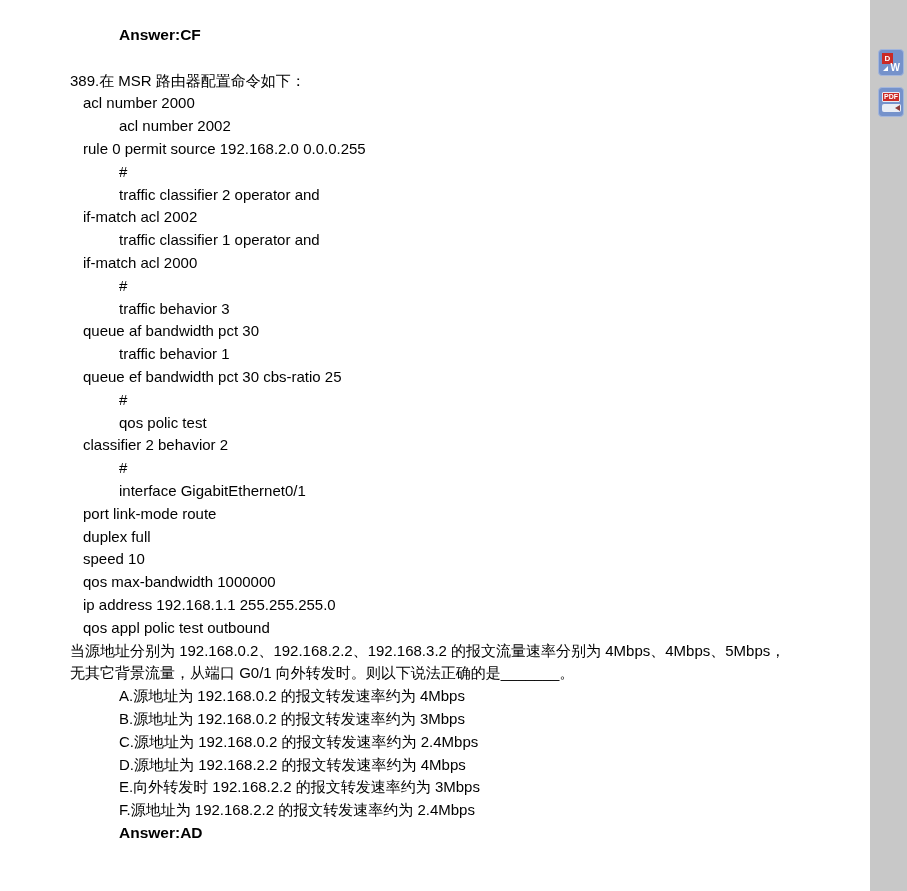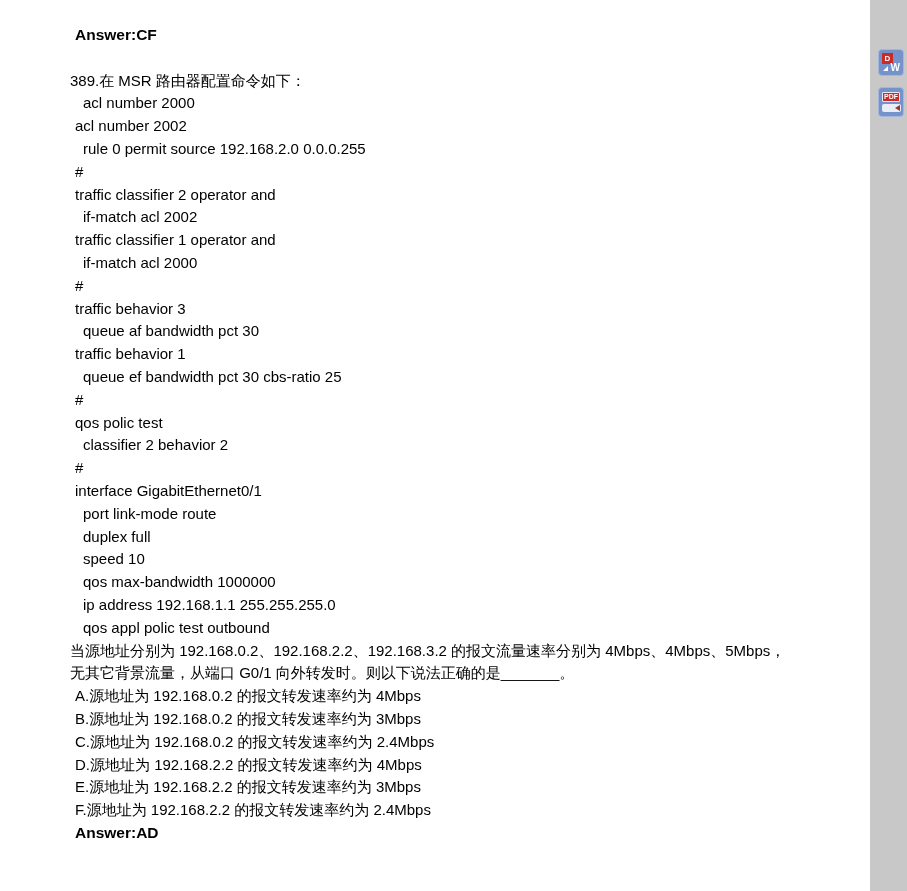--- a/index.html
+++ b/index.html
@@ -13,21 +13,21 @@
   }
   .doc {
     position:absolute; left:0; top:0;
     width:868px;
     padding:24px 0 0 70px;
     box-sizing:border-box;
     font-size:15px;
     line-height:22.8px;
   }
   .line { white-space:pre-wrap; }
-  .ind1 { padding-left:5px; }
+  .ind1 { padding-left:5px;margin-left:44px; }
   .ind2 { padding-left:13px; }
   .bold { font-weight:bold; font-size:15.5px; }
 
   .strip {
     position:absolute; right:0; top:0;
     width:37px; height:891px;
     background:#c8c8c8;
   }
   .float-btns {
     position:absolute; left:878px; top:49px;
@@ -115,21 +115,21 @@
     <div class="line ind2">speed 10</div>
     <div class="line ind2">qos max-bandwidth 1000000</div>
     <div class="line ind2">ip address 192.168.1.1 255.255.255.0</div>
     <div class="line ind2">qos appl polic test outbound</div>
     <div class="line ind0">当源地址分别为 192.168.0.2、192.168.2.2、192.168.3.2 的报文流量速率分别为 4Mbps、4Mbps、5Mbps，</div>
     <div class="line ind0">无其它背景流量，从端口 G0/1 向外转发时。则以下说法正确的是_______。</div>
     <div class="line ind1">A.源地址为 192.168.0.2 的报文转发速率约为 4Mbps</div>
     <div class="line ind1">B.源地址为 192.168.0.2 的报文转发速率约为 3Mbps</div>
     <div class="line ind1">C.源地址为 192.168.0.2 的报文转发速率约为 2.4Mbps</div>
     <div class="line ind1">D.源地址为 192.168.2.2 的报文转发速率约为 4Mbps</div>
-    <div class="line ind1">E.源地址为 192.168.2.2 的报文转发速率约为 3Mbps</div>
+    <div class="line ind1">E.向外转发时 192.168.2.2 的报文转发速率约为 3Mbps</div>
     <div class="line ind1">F.源地址为 192.168.2.2 的报文转发速率约为 2.4Mbps</div>
     <div class="line ind1 bold">Answer:AD</div>
   </div>
 
 <div class="strip"></div>
 
 <div class="float-btns">
   <div class="float-btn btn-word">
     <span class="icon">
       <span class="d-box">D</span>

